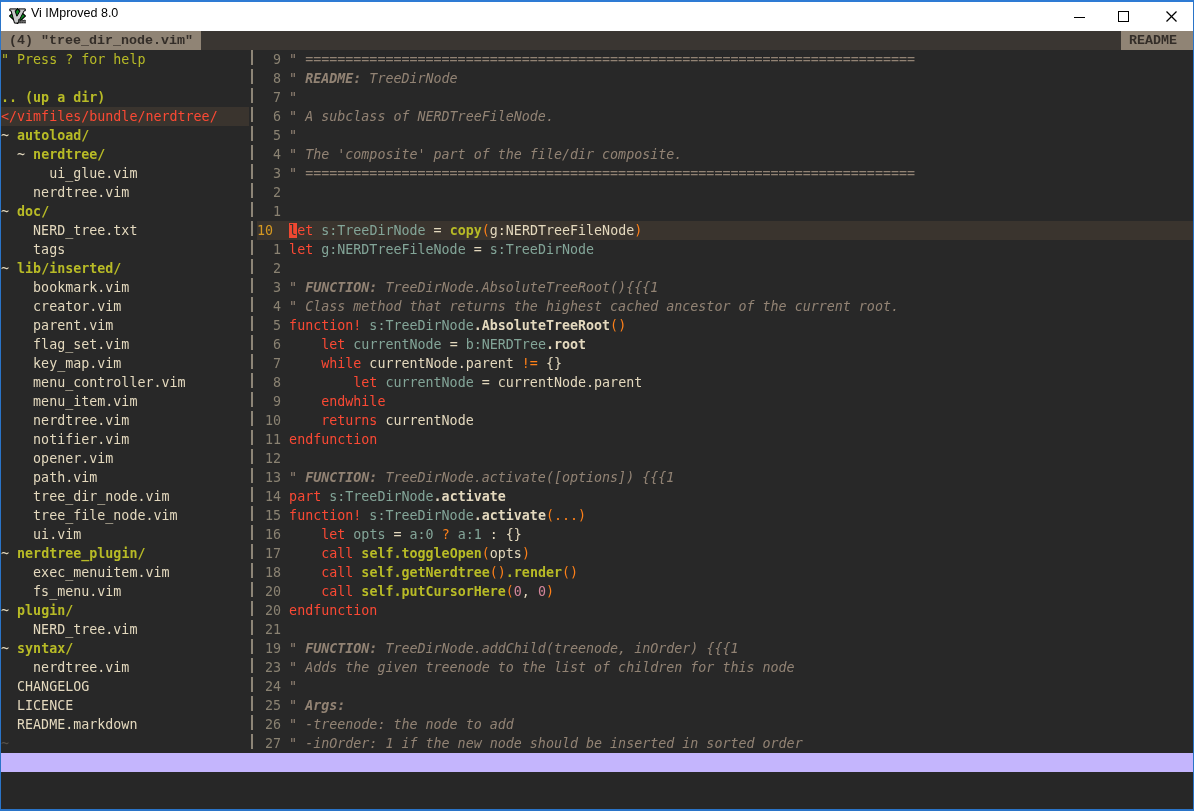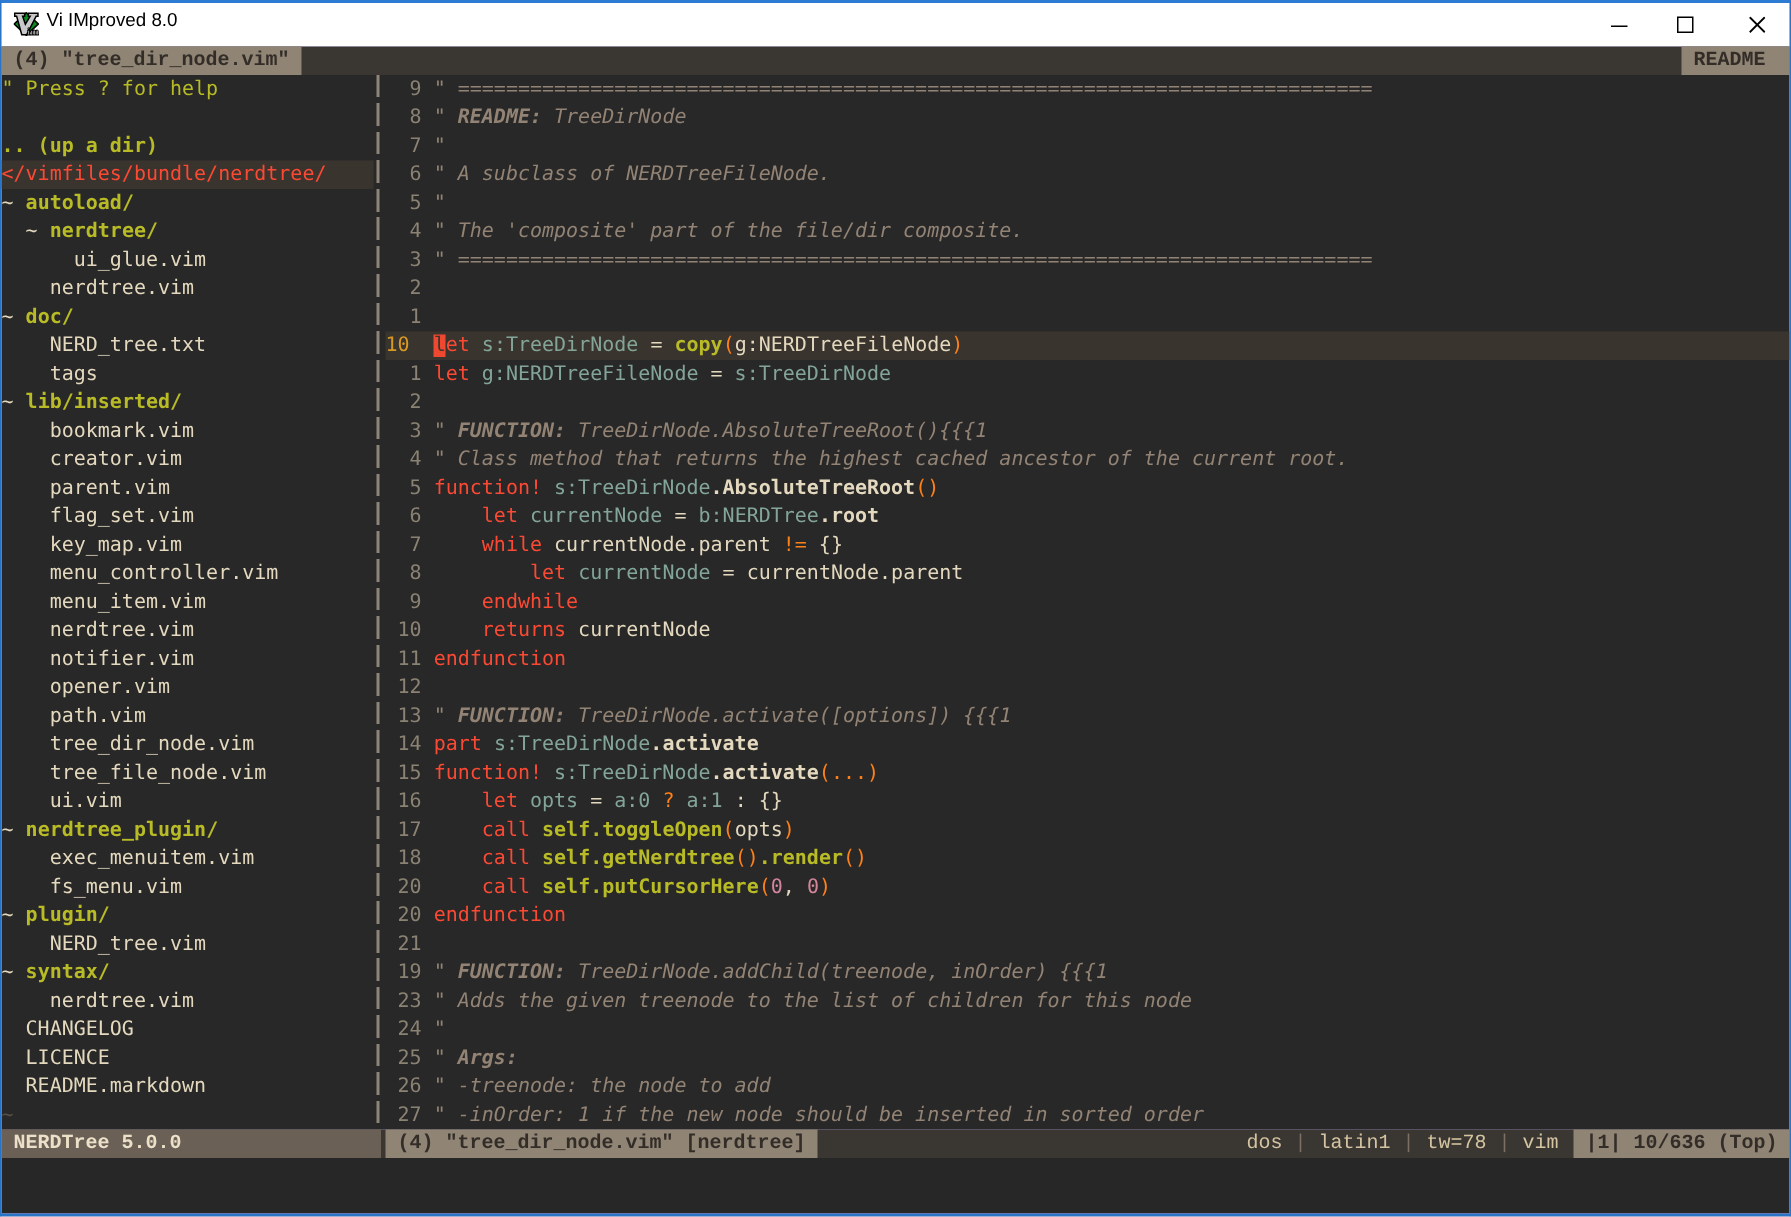--- a/index.html
+++ b/index.html
@@ -143,20 +143,14 @@
 <span class="n"> 20 </span><span class="f">    </span><span class="r">call</span><span class="f"> </span><span class="g">self.putCursorHere</span><span class="o">(</span><span class="p">0</span><span class="f">, </span><span class="p">0</span><span class="o">)</span>
 <span class="n"> 20 </span><span class="r">endfunction</span>
 <span class="n"> 21 </span>
 <span class="n"> 19 </span><span class="c">" </span><span class="cb">FUNCTION:</span><span class="c"> TreeDirNode.addChild(treenode, inOrder) {{{1</span>
 <span class="n"> 23 </span><span class="c">" Adds the given treenode to the list of children for this node</span>
 <span class="n"> 24 </span><span class="c">" </span>
 <span class="n"> 25 </span><span class="c">" </span><span class="cb">Args:</span>
 <span class="n"> 26 </span><span class="c">" -treenode: the node to add</span>
 <span class="n"> 27 </span><span class="c">" -inOrder: 1 if the new node should be inserted in sorted order</span></pre>
   </div>
-  <div class="statusbar">
-    <div class="st-left"> NERDTree 5.0.0</div>
-    <div class="st-chip"> (4) "tree_dir_node.vim" [nerdtree]</div>
-    <div class="st-right">dos <span class="st-pipe">|</span> latin1 <span class="st-pipe">|</span> tw=78 <span class="st-pipe">|</span> vim </div>
-    <div class="st-rchip"> |1| 10/636 (Top)</div>
-  </div>
   <div class="cmdarea"></div>
 </div>
 
 </body></html>

